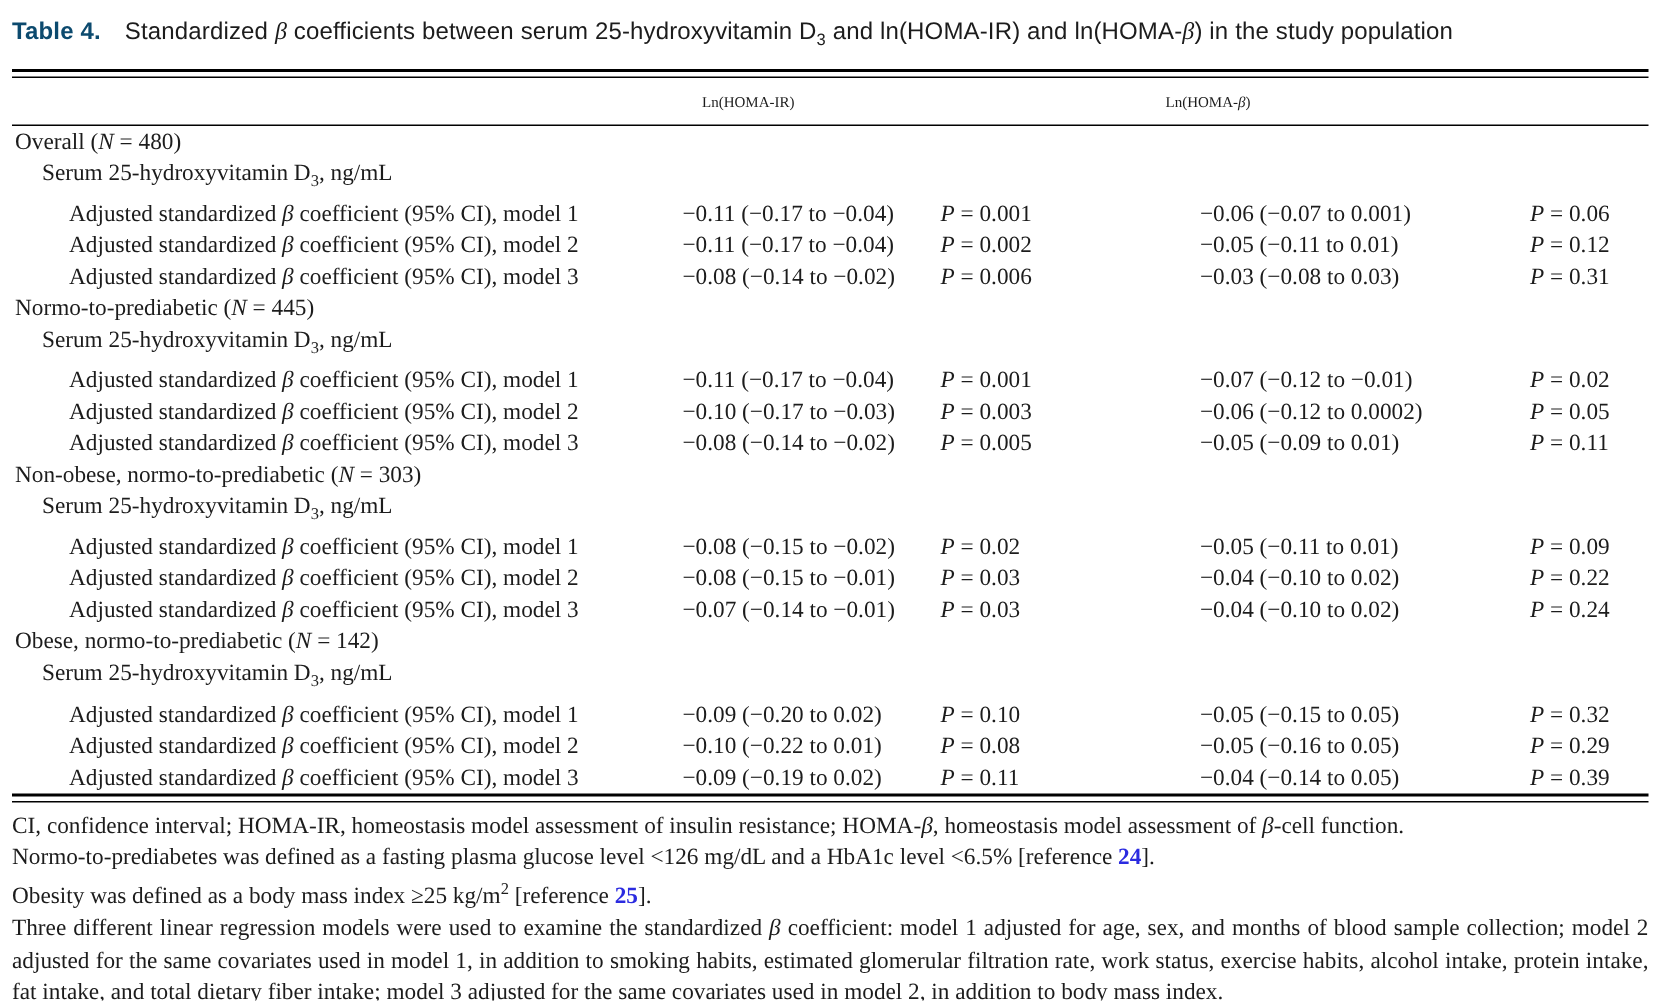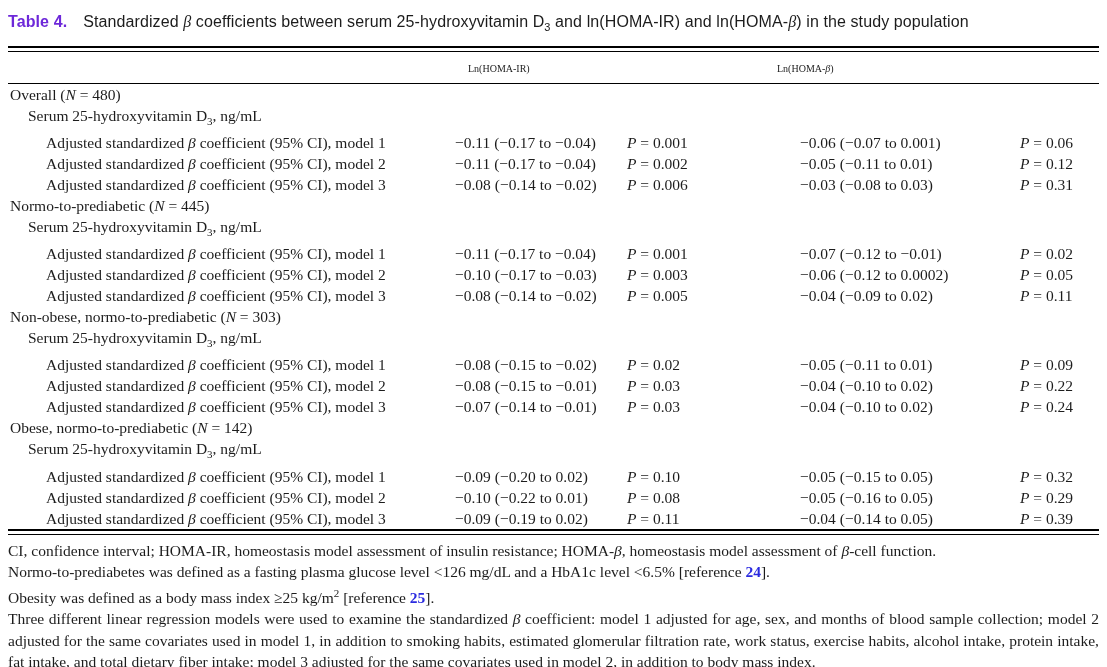--- a/index.html
+++ b/index.html
@@ -11,21 +11,21 @@
   }
   .page{padding:0 8px;}
   
   .title{
     font-family:"Liberation Sans", sans-serif;
     font-size:16px;
     padding-top:13px;
     letter-spacing:.1px;
     white-space:nowrap;
   }
-  .title .tlabel{color:#6d28d9;font-weight:bold;margin-right:16px;text-align:center;}
+  .title .tlabel{color:#0c4a6e;font-weight:bold;margin-right:16px;text-align:center;}
   .title i{font-family:"Liberation Serif", serif;}
   
   .dblrule{height:3px;border-top:2px solid #000;border-bottom:1px solid #000;}
   .rule-top{margin-top:13px;}
   .singlerule{border-top:1.5px solid #000;height:0;}
   
   .grid-row{
     display:grid;
     grid-template-columns:447px 172px 173px 220px 1fr;
     font-size:15.5px;
@@ -114,21 +114,21 @@
     <div class="cell indent2">Adjusted standardized <i>β</i> coefficient (95% CI), model 2</div>
     <div class="cell">−0.10 (−0.17 to −0.03)</div>
     <div class="cell"><i>P</i> = 0.003</div>
     <div class="cell">−0.06 (−0.12 to 0.0002)</div>
     <div class="cell"><i>P</i> = 0.05</div>
   </div>
   <div class="grid-row">
     <div class="cell indent2">Adjusted standardized <i>β</i> coefficient (95% CI), model 3</div>
     <div class="cell">−0.08 (−0.14 to −0.02)</div>
     <div class="cell"><i>P</i> = 0.005</div>
-    <div class="cell">−0.04 (−0.09 to 0.02)</div>
+    <div class="cell">−0.05 (−0.09 to 0.01)</div>
     <div class="cell"><i>P</i> = 0.11</div>
   </div>
 
   <div class="grid-row">
     <div class="cell indent0">Non-obese, normo-to-prediabetic (<i>N</i> = 303)</div>
   </div>
   <div class="grid-row">
     <div class="cell indent1">Serum 25-hydroxyvitamin D<sub>3</sub>, ng/mL</div>
   </div>
   <div class="grid-row">

